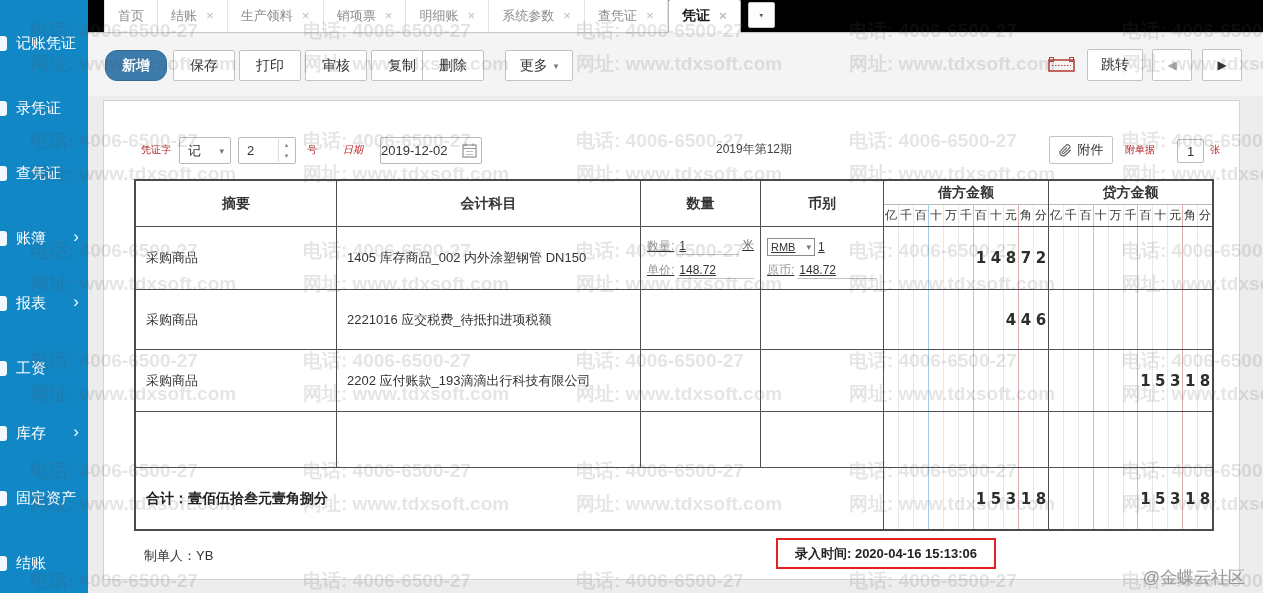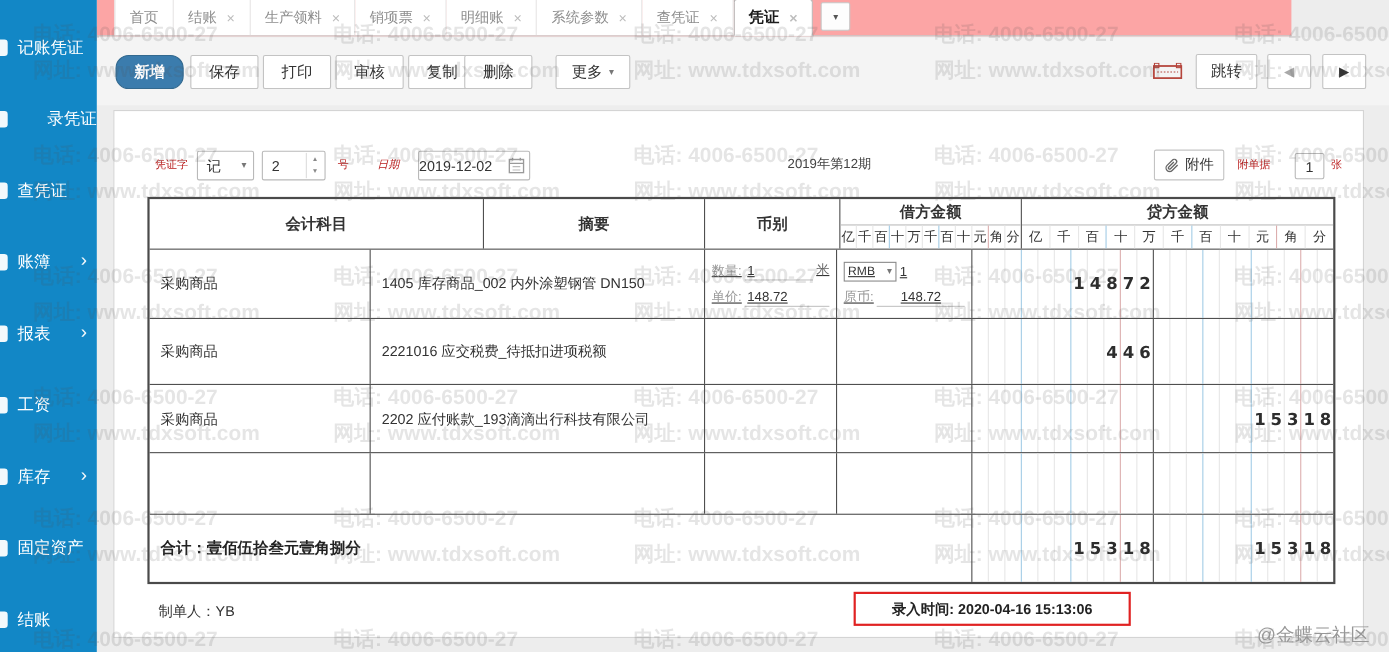--- a/index.html
+++ b/index.html
@@ -9,22 +9,22 @@
 
   
   .sidebar{position:absolute;left:0;top:0;width:88px;height:593px;background:#1287c6;z-index:5;}
   .side-item{position:absolute;left:0;width:88px;height:34px;display:flex;align-items:center;color:#fff;font-size:15px;cursor:pointer;}
   .side-ic{position:absolute;left:0;width:7px;height:15px;background:#fff;border-radius:0 3px 3px 0;opacity:.95;}
   .side-label{margin-left:16px;white-space:nowrap;}
   .side-arrow{position:absolute;right:9px;font-size:17px;line-height:1;opacity:.95;top:7px;}
 
   
   .main{position:absolute;left:88px;top:0;width:1175px;height:593px;background:#ededed;}
-  .tabbar{position:absolute;left:0;top:0;width:1086px;height:33px;background:#fca5a5;border-bottom:1px solid #c9c9c9;
-          display:flex;align-items:flex-end;padding-left:16px;box-sizing:border-box;z-index:4;}
+  .tabbar{position:absolute;left:0;top:0;width:1175px;height:33px;background:#000000;border-bottom:1px solid #c9c9c9;
+          display:flex;align-items:flex-end;padding-left:16px;box-sizing:border-box;z-index:4;font-family:Liberation Mono, monospace;}
   .tab{height:32px;display:flex;align-items:center;padding:0 13px;font-size:13px;color:#8d8d8d;
        border-right:1px solid #e3e3e3;gap:9px;cursor:pointer;background:#fff;box-sizing:border-box;}
   .tab:first-child{border-left:1px solid #e3e3e3;}
   .tab.active{border:1px solid #b5b5b5;border-bottom:1px solid #fff;margin-bottom:-1px;height:34px;
        color:#1c1c1c;font-weight:bold;font-size:14px;border-radius:3px 3px 0 0;z-index:6;}
   .tab .close{color:#bdbdbd;font-size:13px;line-height:1;}
   .tab-caret{width:25px;height:24px;border:1px solid #c7c7c7;border-radius:2px;background:#fdfdfd;margin:0 0 4px 7px;
        display:flex;align-items:center;justify-content:center;color:#555;font-size:9px;cursor:pointer;}
 
   .toolbar{position:absolute;left:0;top:34px;width:1175px;height:62px;background:#f4f4f4;}
@@ -51,21 +51,21 @@
   .attach-btn{position:absolute;height:28px;border:1px solid #c3c3c3;background:#fff;border-radius:2px;display:flex;
        align-items:center;justify-content:center;gap:6px;font-size:13px;cursor:pointer;box-sizing:border-box;}
 
   
   .vt{position:absolute;left:30px;top:78px;width:1080px;height:352px;border:2px solid #4a4a4a;box-sizing:border-box;
       display:flex;flex-direction:column;background:#fff;}
   .vrow{display:flex;border-bottom:1px solid #4f4f4f;box-sizing:border-box;}
   .vrow:last-child{border-bottom:none;flex:1;}
   .vc{border-right:1px solid #4f4f4f;box-sizing:border-box;position:relative;overflow:hidden;}
   .vc:last-child{border-right:none;}
-  .w-sum{width:201px;} .w-acc{width:304px;} .w-qty{width:120px;} .w-cur{width:123px;text-align:center;} .w-grid{width:165px;} .w-grid2{flex:1;}
+  .w-sum{width:201px;} .w-acc{width:304px;} .w-qty{width:120px;} .w-cur{width:123px;} .w-grid{width:165px;} .w-grid2{flex:1;}
   .hcell{display:flex;align-items:center;justify-content:center;font-weight:bold;font-size:14px;color:#333;}
   .amt-head{display:flex;flex-direction:column;}
   .amt-title{height:23px;display:flex;align-items:center;justify-content:center;font-weight:bold;font-size:14px;border-bottom:1px solid #bbb;}
   .digit-row{flex:1;display:flex;}
   .dcol{flex:1;display:flex;align-items:center;justify-content:center;border-right:1px solid #e7e7e7;box-sizing:border-box;
         font-size:12px;color:#333;}
   .dcol.blue{border-right-color:#a3cce6;}
   .dcol.red{border-right-color:#dcaeae;}
   .dcol:last-child{border-right:none;}
   .grid-cell{display:flex;}
@@ -92,21 +92,21 @@
 </head>
 <body>
 
 <div id="app">
 
   <div class="sidebar">
       <div class="side-item" style="top: 26px;">
         <span class="side-ic"></span>
         <span class="side-label">记账凭证</span>
       </div>
-      <div class="side-item" style="top: 91px; justify-content: flex-end;">
+      <div class="side-item" style="top: 91px;">
         <span class="side-ic"></span>
         <span class="side-label">录凭证</span>
       </div>
       <div class="side-item" style="top: 156px;">
         <span class="side-ic"></span>
         <span class="side-label">查凭证</span>
       </div>
       <div class="side-item" style="top: 221px;">
         <span class="side-ic"></span>
         <span class="side-label">账簿</span>
@@ -259,22 +259,23 @@
           <span>附件</span>
         </div>
         <span class="fld-label" style="left:1021px;top:42px;">附单据</span>
         <div class="inputbox" style="left:1073px;top:38px;width:27px;height:24px;justify-content:center;">
           <span>1</span>
         </div>
         <span class="fld-label" style="left:1106px;top:42px;">张</span>
 
         <div class="vt">
             <div class="vrow" style="height: 46px;">
+              <div class="vc hcell w-sum">摘要</div>
               <div class="vc hcell w-acc">会计科目</div>
-              <div class="vc hcell w-sum">摘要</div>
+              <div class="vc hcell w-qty">数量</div>
               <div class="vc hcell w-cur">币别</div>
               <div class="vc amt-head w-grid">
                 <div class="amt-title">借方金额</div>
                 <div class="digit-row">
                   <span class="dcol">亿</span>
                   <span class="dcol">千</span>
                   <span class="dcol blue">百</span>
                   <span class="dcol">十</span>
                   <span class="dcol">万</span>
                   <span class="dcol blue">千</span>
@@ -479,21 +480,21 @@
                 <span class="dcol red">3</span>
                 <span class="dcol">1</span>
                 <span class="dcol">8</span>
               </div>
             </div>
           </div>
 
         <div class="foot-text" style="left:40px;top:446px;">
           <span>制单人：</span><span>YB</span>
         </div>
-        <div class="hl-box" style="left:672px;top:437px;width:252px;height:31px;">
+        <div class="hl-box" style="left:672px;top:437px;width:220px;height:31px;">
           <span><span>录入时间:</span> <span>2020-04-16 15:13:06</span></span>
         </div>
 
       </div>
     </div>
   </div>
 
   <div class="wm-layer">
       <div class="wm" style="left: 30px; top: 18px;">电话: 4006-6500-27</div>
       <div class="wm" style="left: 30px; top: 51px;">网址: www.tdxsoft.com</div>

